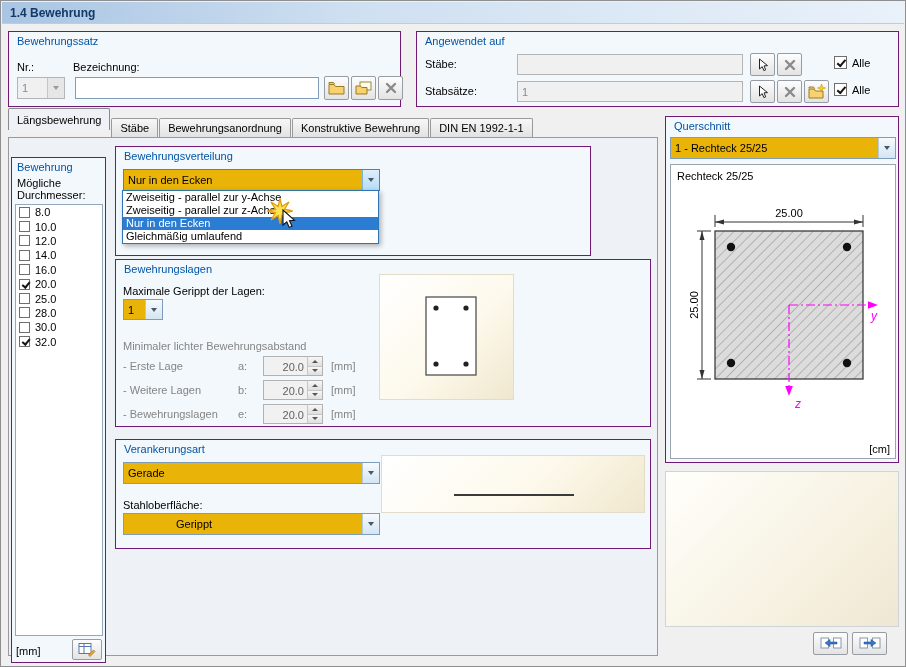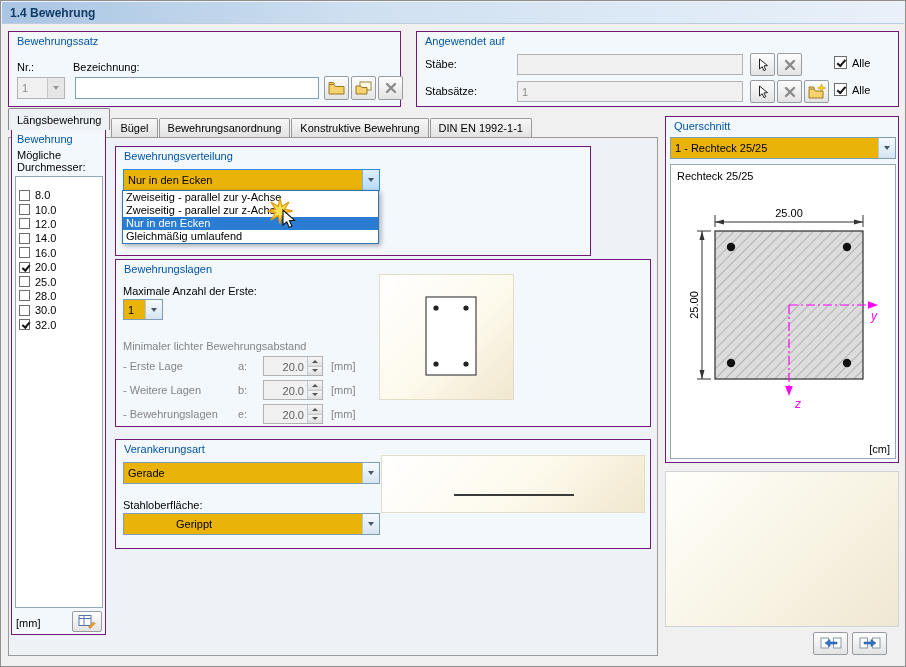--- a/index.html
+++ b/index.html
@@ -152,38 +152,38 @@
       <span class="cbbox on"></span>
       <span>Alle</span>
     </div>
   </div>
 
   <div class="tabbar">
     <div class="tab on">
         <span>Längsbewehrung</span>
       </div>
     <div class="tab">
-        <span>Bügel</span>
+        <span>Stäbe</span>
       </div>
     <div class="tab">
         <span>Bewehrungsanordnung</span>
       </div>
     <div class="tab">
         <span>Konstruktive Bewehrung</span>
       </div>
     <div class="tab">
         <span>DIN EN 1992-1-1</span>
       </div>
   </div>
   <div class="tabpage"></div>
 
-  <div class="group" style="left:10px;top:128px;width:95px;height:506px;">
+  <div class="group" style="left:10px;top:156px;width:95px;height:506px;">
     <div class="gtitle" style="left:5px;">Bewehrung</div>
     <div class="lbl" style="left:5px;top:19px;width:86px;white-space:normal;line-height:12px;">Mögliche Durchmesser:</div>
-    <div class="listbox" style="left:3px;top:46px;width:88px;height:432px;padding-top:11px;">
+    <div class="listbox" style="left:3px;top:46px;width:88px;height:432px;padding-top:0;">
       <div class="dcb-row">
           <span class="cbbox sm"></span>
           <span>8.0</span>
         </div>
       <div class="dcb-row">
           <span class="cbbox sm"></span>
           <span>10.0</span>
         </div>
       <div class="dcb-row">
           <span class="cbbox sm"></span>
@@ -244,21 +244,21 @@
     <div class="opt on">Nur in den Ecken</div>
     <div class="opt">Gleichmäßig umlaufend</div>
   </div>
   <svg class="cursor-ind" style="left:265px;top:196px;" width="40" height="40" viewBox="0 0 40 40">
     <polygon points="26.6,14 18.5,15.8 23,23 15.8,18.5 14,26.6 12.2,18.5 5,23 9.5,15.8 1.4,14 9.5,12.2 5,5 12.2,9.5 14,1.4 15.8,9.5 23,5 18.5,12.2" fill="#ffe352" stroke="#e09b10" stroke-width="1.3"></polygon>
     <path d="M17 13 L17 28 L20.8 24.8 L23.2 30.4 L26 29.2 L23.5 23.8 L28.5 23.3 Z" fill="#fff" stroke="#111" stroke-width="1.1"></path>
   </svg>
 
   <div class="group" style="left:114px;top:258px;width:536px;height:168px;">
     <div class="gtitle">Bewehrungslagen</div>
-    <div class="lbl" style="left:7px;top:25px;">Maximale Anzahl der Erste:</div>
+    <div class="lbl" style="left:7px;top:25px;">Maximale Gerippt der Lagen:</div>
     <div class="combo" style="left:7px;top:39px;width:40px;height:21px;">
       <span class="combo-text">1</span>
       <span class="combo-btn">
           <span class="tri-down"></span>
         </span>
     </div>
     <div class="lbl gray" style="left:7px;top:80px;">Minimaler lichter Bewehrungsabstand</div>
 
     <div class="lbl gray" style="left:7px;top:100px;">- Erste Lage</div>
     <div class="lbl gray" style="left:122px;top:100px;">a:</div>

